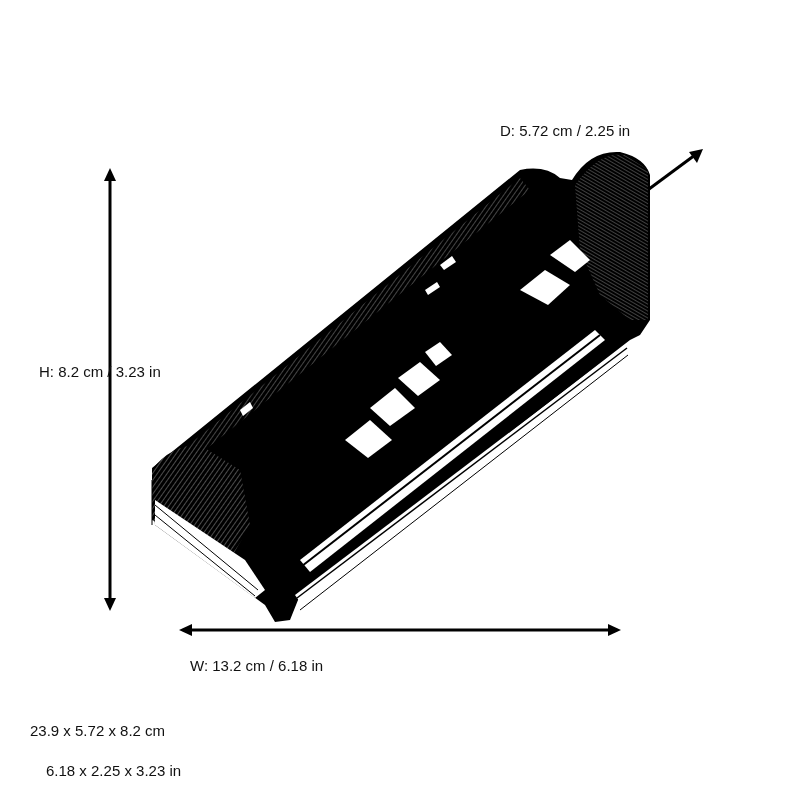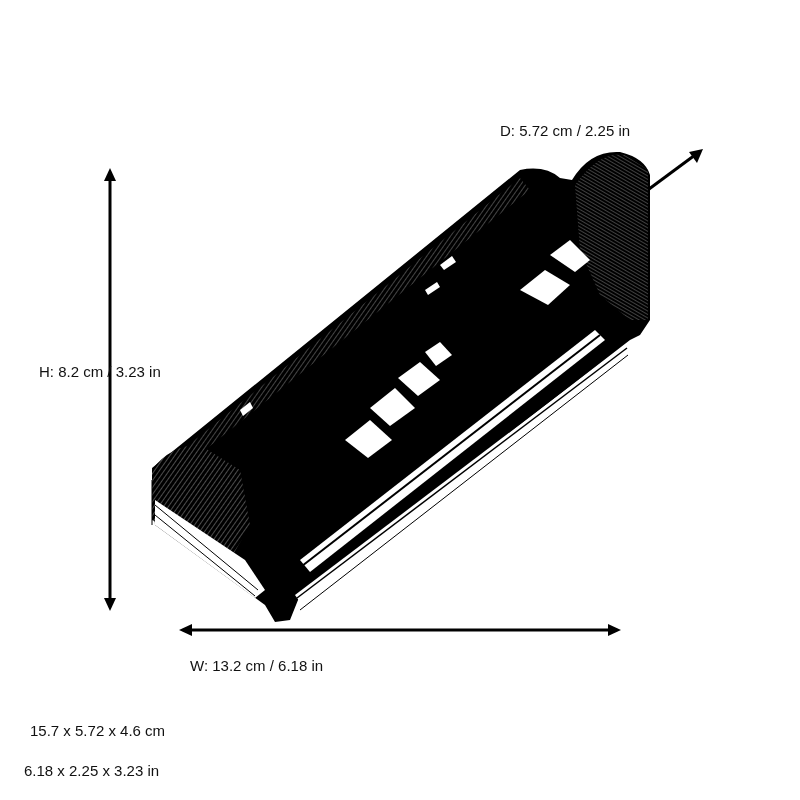--- a/index.html
+++ b/index.html
@@ -73,14 +73,14 @@
       <line x1="290" y1="560" x2="600" y2="320"></line>
       <line x1="300" y1="610" x2="628" y2="355"></line>
       <line x1="152" y1="480" x2="152" y2="525"></line>
     </g>
   </g>
 </svg>
 
 <div class="label" style="left:500px; top:123px;">D: 5.72 cm / 2.25 in</div>
 <div class="label" style="left:20px; top:364px;margin-left:19px;">H: 8.2 cm / 3.23 in</div>
 <div class="label" style="left:190px; top:658px;">W: 13.2 cm / 6.18 in</div>
-<div class="label" style="left:30px; top:723px;">15.7 x 5.72 x 4.6 cm</div>
-<div class="label" style="left:24px; top:763px;">6.18 x 2.25 x 3.23 in</div>
+<div class="label" style="left:30px; top:723px;">23.9 x 5.72 x 8.2 cm</div>
+<div class="label" style="left:46px; top:763px;">6.18 x 2.25 x 3.23 in</div>
 
 </body></html>

